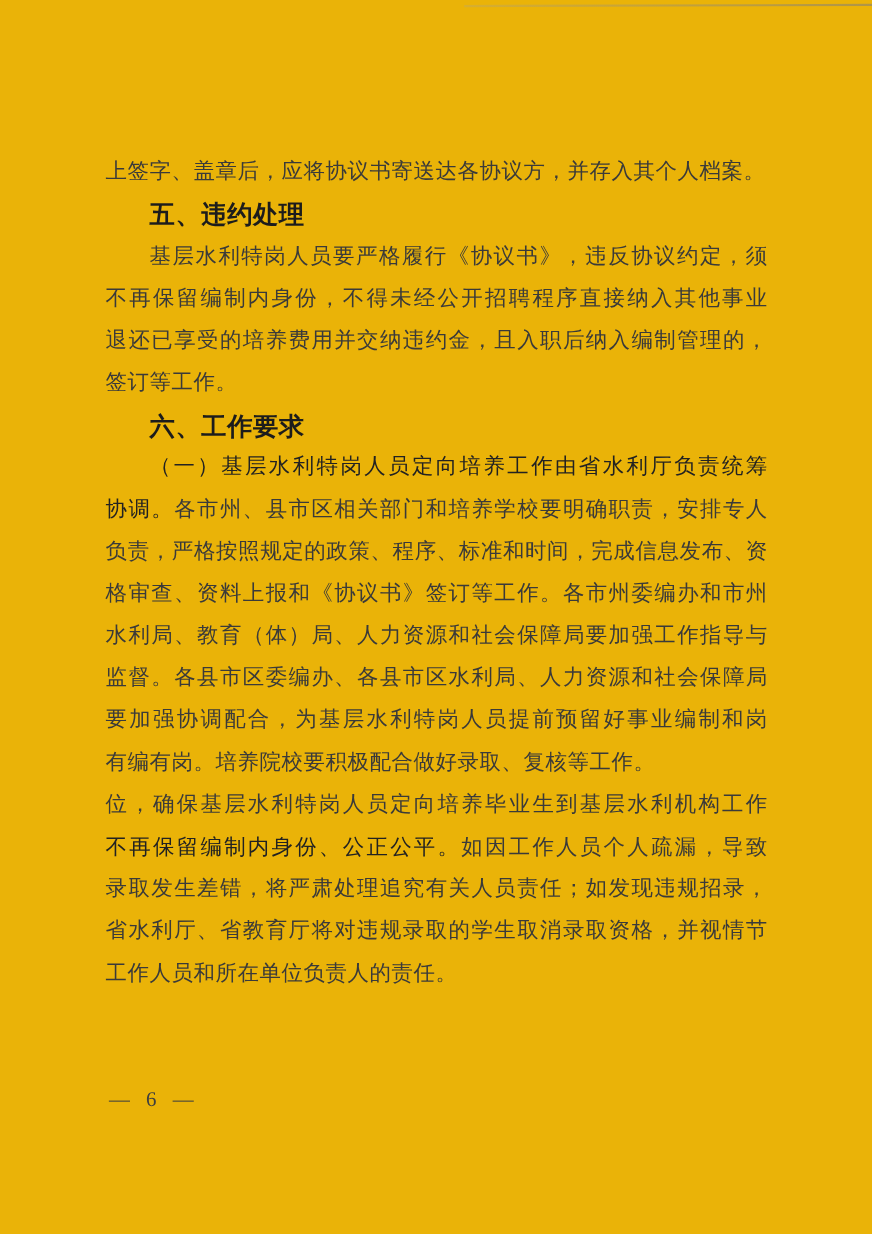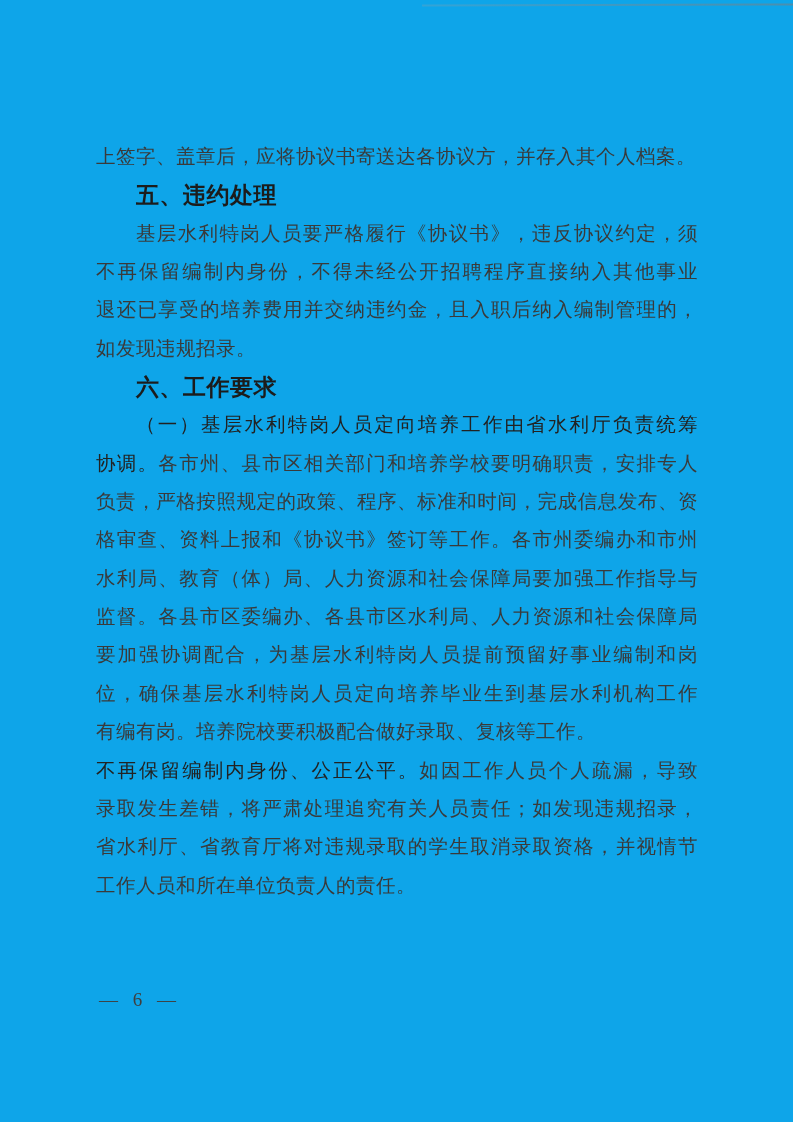--- a/index.html
+++ b/index.html
@@ -3,21 +3,21 @@
 <meta charset="utf-8">
 <style>
   * { margin: 0; padding: 0; box-sizing: border-box; }
   html, body { background: #ffffff; }
   body { font-family: "Liberation Serif", serif; }
 
   .page {
     position: relative;
     width: 793px;
     height: 1122px;
-    background: #0ea5e9;
+    background: #eab308;
     overflow: hidden;
   }
 
   
   .scan-artifact {
     position: absolute;
     top: 4px;
     left: 422px;
     width: 371px;
     height: 2px;
@@ -96,21 +96,21 @@
     <div class="line indent">
       <span>基层水利特岗人员要严格履行《协议书》，违反协议约定，须</span>
     </div>
     <div class="line">
       <span>不再保留编制内身份，不得未经公开招聘程序直接纳入其他事业</span>
     </div>
     <div class="line">
       <span>退还已享受的培养费用并交纳违约金，且入职后纳入编制管理的，</span>
     </div>
     <div class="line last">
-      <span>如发现违规招录。</span>
+      <span>签订等工作。</span>
     </div>
 
     <div class="line heading indent">
       <span>六、工作要求</span>
     </div>
 
     <div class="line indent boldlead">
       <span>（一）基层水利特岗人员定向培养工作由省水利厅负责统筹</span>
     </div>
     <div class="line">
@@ -124,25 +124,25 @@
     </div>
     <div class="line">
       <span>水利局、教育（体）局、人力资源和社会保障局要加强工作指导与</span>
     </div>
     <div class="line">
       <span>监督。各县市区委编办、各县市区水利局、人力资源和社会保障局</span>
     </div>
     <div class="line">
       <span>要加强协调配合，为基层水利特岗人员提前预留好事业编制和岗</span>
     </div>
+    <div class="line last">
+      <span>有编有岗。培养院校要积极配合做好录取、复核等工作。</span>
+    </div>
     <div class="line">
       <span>位，确保基层水利特岗人员定向培养毕业生到基层水利机构工作</span>
-    </div>
-    <div class="line last">
-      <span>有编有岗。培养院校要积极配合做好录取、复核等工作。</span>
     </div>
 
     <div class="line">
       <span class="lead">不再保留编制内身份、公正公平。</span><span>如因工作人员个人疏漏，导致</span>
     </div>
     <div class="line">
       <span>录取发生差错，将严肃处理追究有关人员责任；如发现违规招录，</span>
     </div>
     <div class="line">
       <span>省水利厅、省教育厅将对违规录取的学生取消录取资格，并视情节</span>

